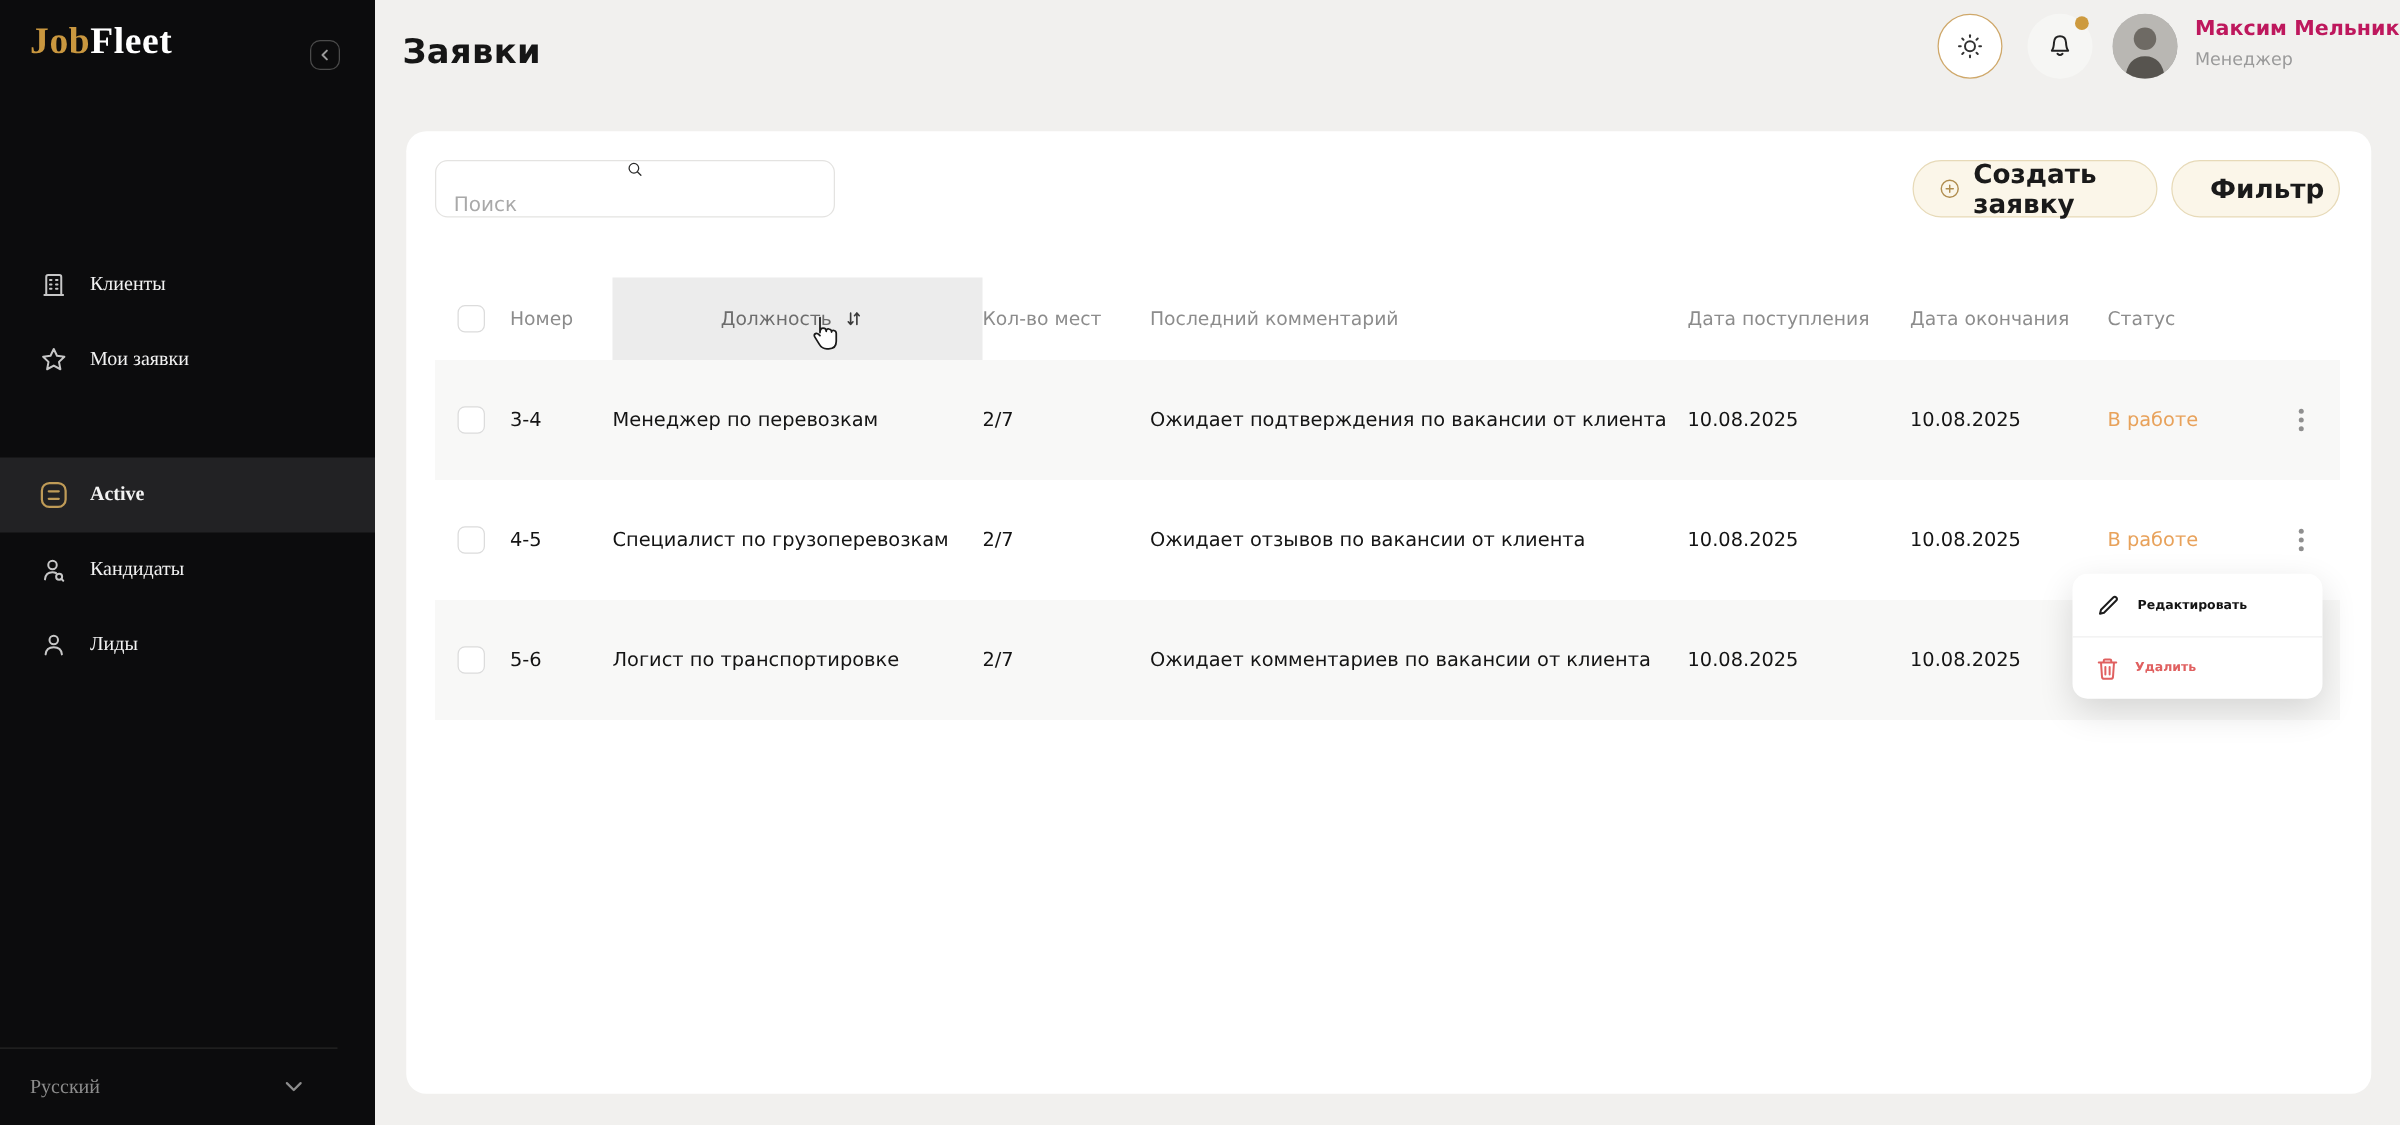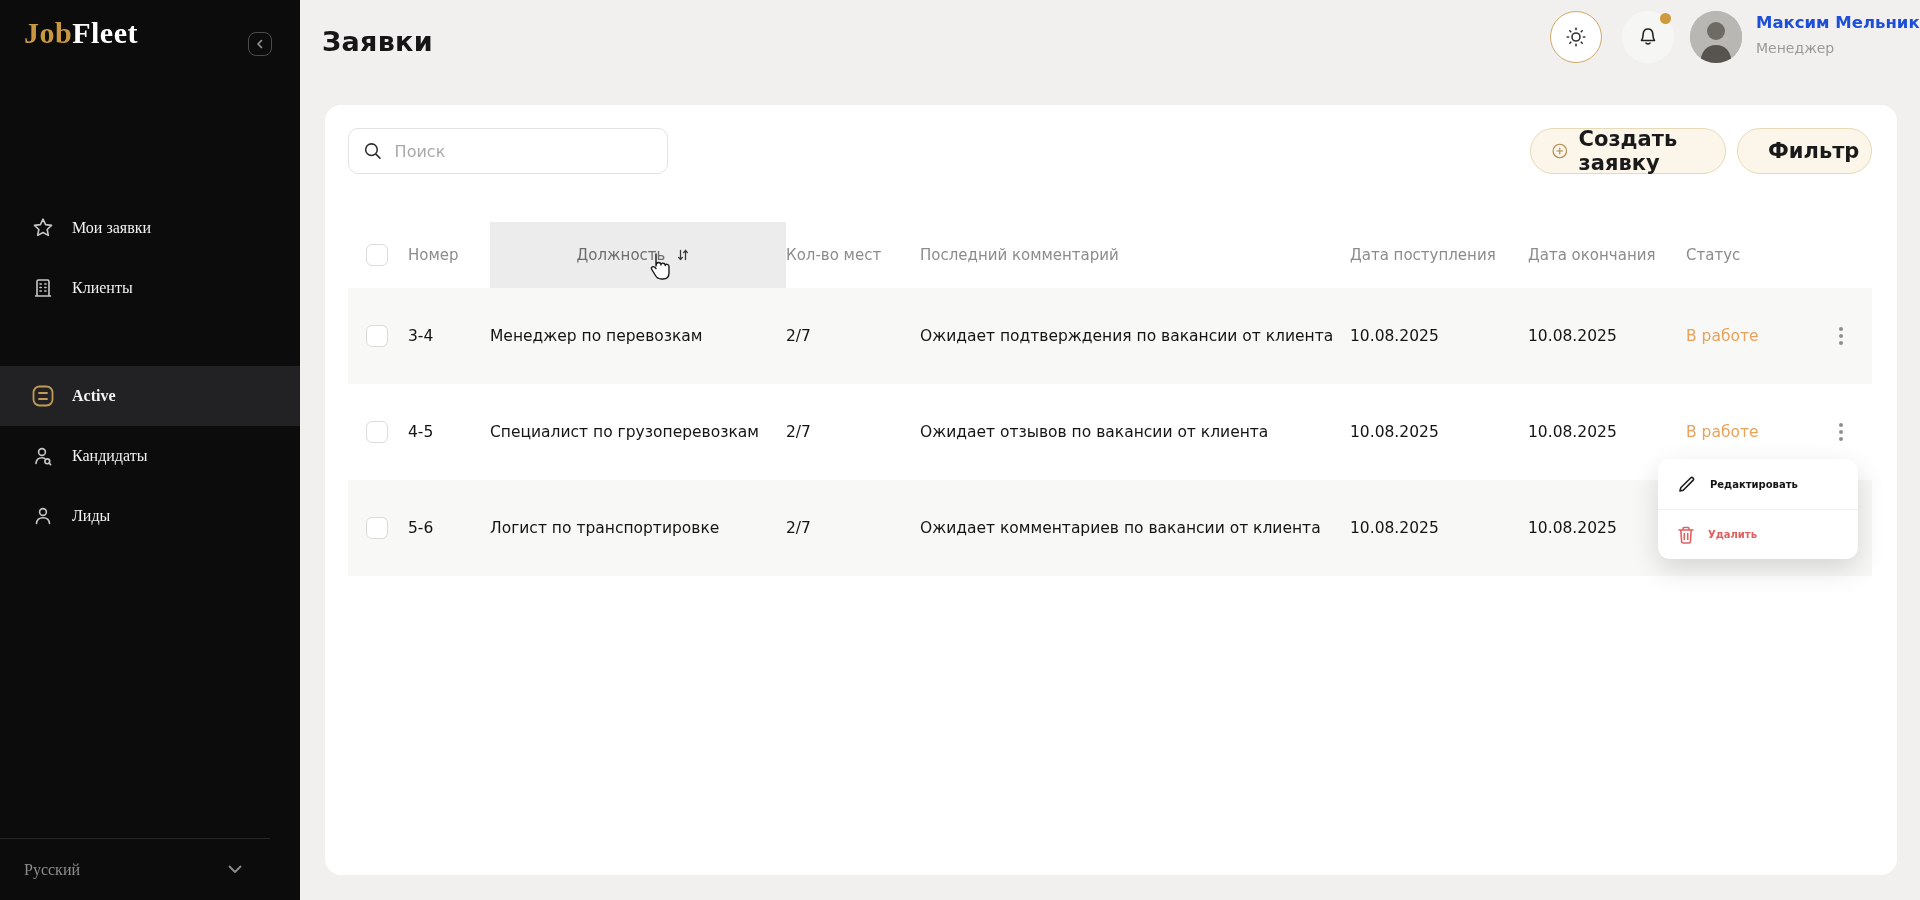--- a/index.html
+++ b/index.html
@@ -43,32 +43,33 @@
     position:absolute; top:11px; width:52px; height:52px; border-radius:50%;
     display:flex; align-items:center; justify-content:center; cursor:pointer;
   }
   .theme-btn { left:1550px; border:1px solid #cfa86a; background:#fff; }
   .bell-btn  { left:1622px; background:#f6f6f4; }
   .bell-badge { position:absolute; right:3px; top:2px; width:11px; height:11px; border-radius:50%; background:#cd9a3e; }
   .avatar {
     position:absolute; left:1690px; top:11px; width:52px; height:52px; border-radius:50%;
     background:linear-gradient(135deg,#c8c8c6,#8f8e8c); overflow:hidden; cursor:pointer;
   }
-  .user-name { position:absolute; left:1756px; top:13px; font-size:16.5px; font-weight:800; color:#1d4ed8; }
+  .user-name { position:absolute; left:1756px; top:13px; font-size:16.5px; font-weight:800; color:#be185d; }
   .user-role { position:absolute; left:1756px; top:40px; font-size:14px; color:#9a9a9a; }
 
   
   .card {
     position:absolute; left:325px; top:105px; width:1572px; height:770px;
     background:#ffffff; border-radius:16px;
   }
   .search-box {
     position:absolute; left:23px; top:23px; width:320px; height:46px;
     border:1px solid #e4e3e1; border-radius:10px; display:flex; align-items:center; gap:12px; padding:0 14px;
     background:#fff;
+    flex-direction:column;
   }
   .search-box input {
     border:none; outline:none; font-size:16px; color:#141414; width:100%;
     font-family:"DejaVu Sans","Liberation Sans",sans-serif; background:transparent;
   }
   .search-box input::placeholder { color:#a9a9a9; }
   .pill-btn {
     position:absolute; top:23px; height:46px; border-radius:23px;
     background:#fbf6e9; border:1px solid #e7dab8; display:flex; align-items:center; gap:10px;
     padding:0 20px; font-size:21px; font-weight:700; color:#1a1a1a; cursor:pointer;
@@ -123,33 +124,33 @@
   <div class="collapse-btn">
     <svg width="10" height="10" viewBox="0 0 10 10">
       <path d="M6.5 1.5 L3 5 L6.5 8.5" fill="none" stroke="#9a9a9a" stroke-width="1.6" stroke-linecap="round" stroke-linejoin="round"></path>
     </svg>
   </div>
 
   <div class="nav">
     <div class="nav-item">
       <span class="nicon">
         <svg width="24" height="24" viewBox="0 0 24 24">
+          <path class="nav-icon-stroke" d="M6 20 V5.5 Q6 4 7.5 4 H16.5 Q18 4 18 5.5 V20 M4.5 20 H19.5"></path>
+          <path class="nav-icon-stroke" d="M9 8 H10.2 M13.8 8 H15 M9 11.5 H10.2 M13.8 11.5 H15 M9 15 H10.2 M13.8 15 H15"></path>
+        </svg>
+      </span>
+      <span>Клиенты</span>
+    </div>
+    <div class="nav-item">
+      <span class="nicon">
+        <svg width="24" height="24" viewBox="0 0 24 24">
             <path class="nav-icon-stroke" d="M12 3.2 L14.6 8.6 L20.5 9.4 L16.2 13.5 L17.3 19.4 L12 16.5 L6.7 19.4 L7.8 13.5 L3.5 9.4 L9.4 8.6 Z"></path>
           </svg>
       </span>
       <span>Мои заявки</span>
-    </div>
-    <div class="nav-item">
-      <span class="nicon">
-        <svg width="24" height="24" viewBox="0 0 24 24">
-          <path class="nav-icon-stroke" d="M6 20 V5.5 Q6 4 7.5 4 H16.5 Q18 4 18 5.5 V20 M4.5 20 H19.5"></path>
-          <path class="nav-icon-stroke" d="M9 8 H10.2 M13.8 8 H15 M9 11.5 H10.2 M13.8 11.5 H15 M9 15 H10.2 M13.8 15 H15"></path>
-        </svg>
-      </span>
-      <span>Клиенты</span>
     </div>
     <div class="nav-item active">
       <span class="nicon">
         <svg width="26" height="26" viewBox="0 0 26 26">
           <rect class="nav-icon-gold" x="3.5" y="3.5" width="19" height="19" rx="6"></rect>
           <path class="nav-icon-gold" d="M9 10 H17 M9 16 H17"></path>
         </svg>
       </span>
       <span>Active</span>
     </div>

